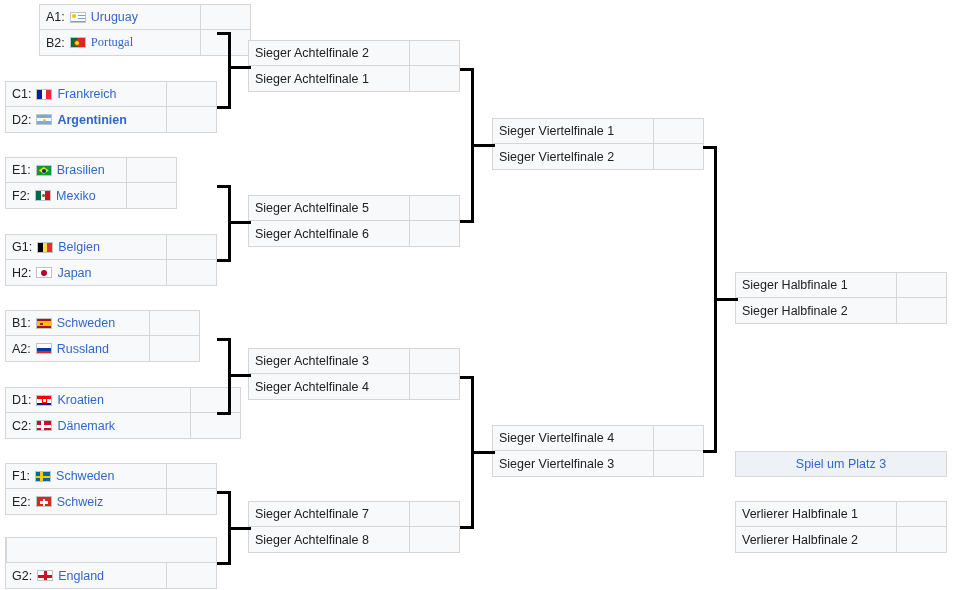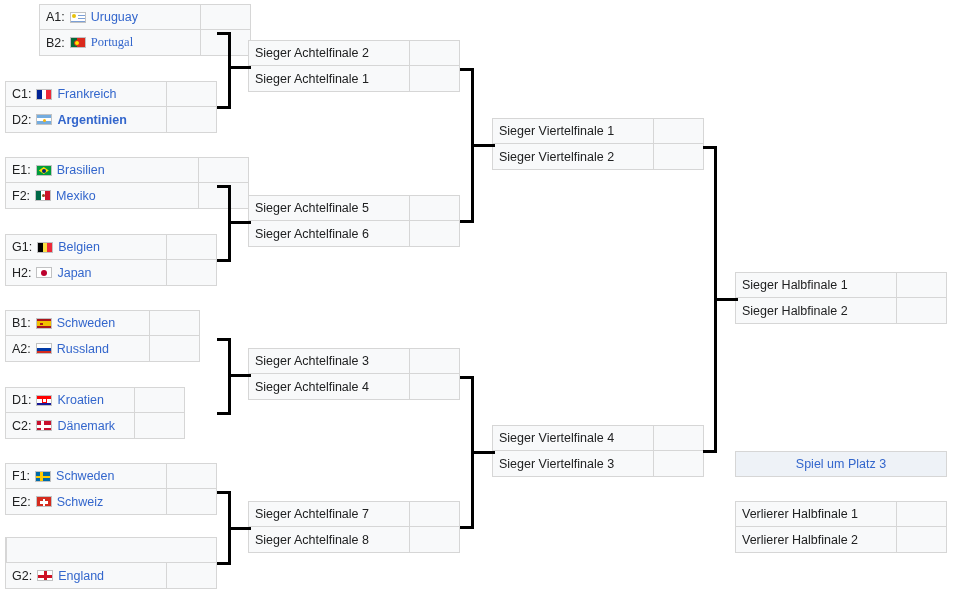--- a/index.html
+++ b/index.html
@@ -123,21 +123,21 @@
             <i style="inset: 0px; background: rgb(255, 255, 255);"></i>
             <i style="left: 0px; top: 0px; right: 0px; height: 3px; background: rgb(116, 172, 223);"></i>
             <i style="left: 0px; bottom: 0px; right: 0px; height: 3px; background: rgb(116, 172, 223);"></i>
             <i style="left: 6px; top: 4px; width: 3px; height: 3px; border-radius: 50%; background: rgb(246, 180, 14);"></i>
           </span>
           <a class="team" href="#" style="text-decoration: none; font-weight: bold;">Argentinien</a>
         </div>
         <div class="cell-score" style="flex-basis: 50px;"></div>
       </div>
     </div>
-    <div class="match" style="left: 5px; top: 157px; width: 244px;">
+    <div class="match" style="left: 5px; top: 157px; width: 172px;">
       <div class="row">
         <div class="cell-name">
           <span class="grp">E1:</span>
           <span class="flag">
             <i style="inset: 0px; background: rgb(0, 156, 59);"></i>
             <i style="left: 2px; top: 1.5px; width: 10px; height: 7px; background: rgb(255, 223, 0); transform: rotate(0deg); clip-path: polygon(50% 0px, 100% 50%, 50% 100%, 0px 50%);"></i>
             <i style="left: 5px; top: 3px; width: 4px; height: 4px; border-radius: 50%; background: rgb(0, 39, 118);"></i>
           </span>
           <a class="team" href="#" style="text-decoration: none;">Brasilien</a>
         </div>
@@ -201,21 +201,21 @@
           <span class="flag">
             <i style="left: 0px; top: 0px; right: 0px; height: 3.5px; background: rgb(255, 255, 255);"></i>
             <i style="left: 0px; top: 3.5px; right: 0px; height: 3.5px; background: rgb(0, 57, 166);"></i>
             <i style="inset: 7px 0px 0px; background: rgb(213, 43, 30);"></i>
           </span>
           <a class="team" href="#" style="text-decoration: none;">Russland</a>
         </div>
         <div class="cell-score" style="flex-basis: 50px;"></div>
       </div>
     </div>
-    <div class="match" style="left: 5px; top: 387px; width: 180px; border-radius: 8px;">
+    <div class="match" style="left: 5px; top: 387px; width: 236px; border-radius: 8px;">
       <div class="row">
         <div class="cell-name">
           <span class="grp">D1:</span>
           <span class="flag">
             <i style="left: 0px; top: 0px; right: 0px; height: 3.5px; background: rgb(255, 0, 0);"></i>
             <i style="left: 0px; top: 3.5px; right: 0px; height: 3.5px; background: rgb(255, 255, 255);"></i>
             <i style="inset: 7px 0px 0px; background: rgb(23, 23, 150);"></i>
             <i style="left: 5px; top: 2px; width: 5px; height: 5px; background: rgb(255, 255, 255); border: 1px solid rgb(255, 0, 0); box-sizing: border-box;"></i>
           </span>
           <a class="team" href="#" style="text-decoration: none;">Kroatien</a>

